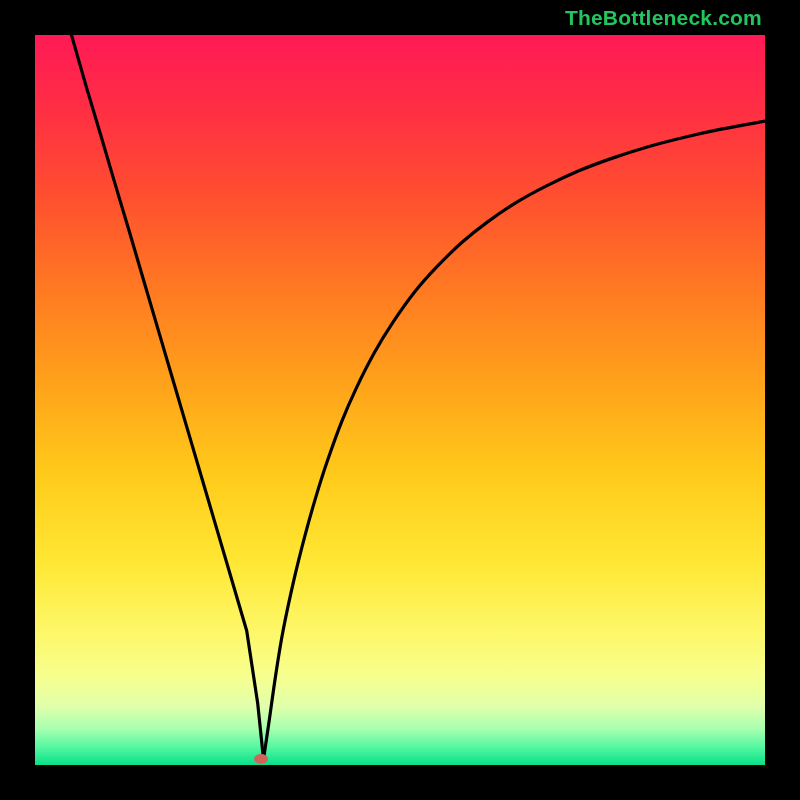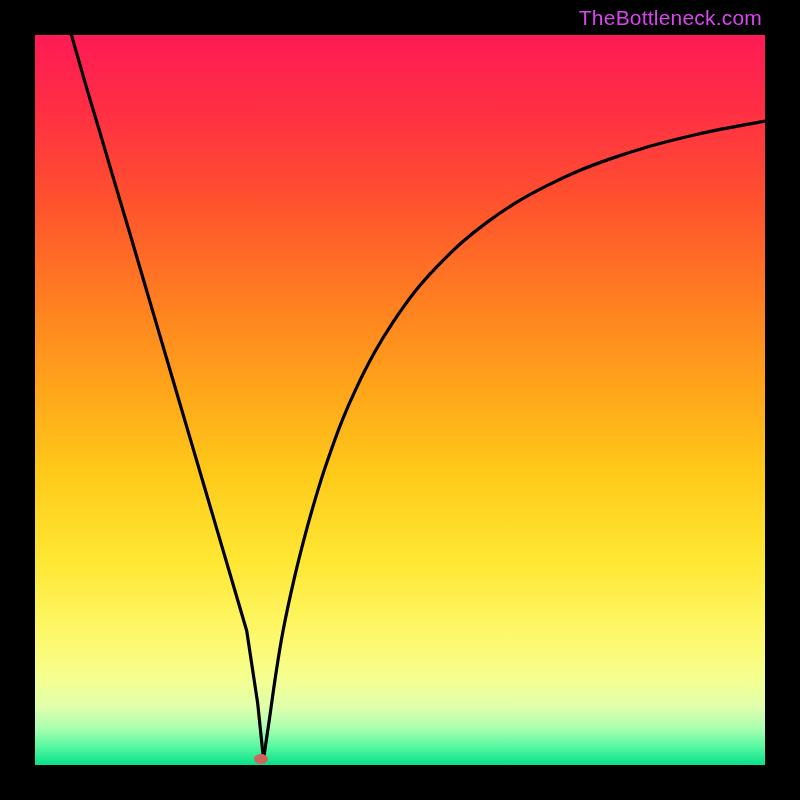--- a/index.html
+++ b/index.html
@@ -40,23 +40,23 @@
     position: absolute;
     width: 14px;
     height: 10px;
     border-radius: 50%;
     transform: translate(-50%, -50%);
   }
   .watermark {
     position: absolute;
     top: 6px;
     right: 38px;
-    color: #d946ef;
+    color: #22c55e;
     font-size: 21px;
-    font-weight: 400;
+    font-weight: 700;
     letter-spacing: 0.2px;
     text-align: right;
   }
 </style>
 </head>
 <body>
 
 <div class="frame">
   <div class="plot-area">
     <svg class="gradient" viewBox="0 0 730 730" preserveAspectRatio="none">

